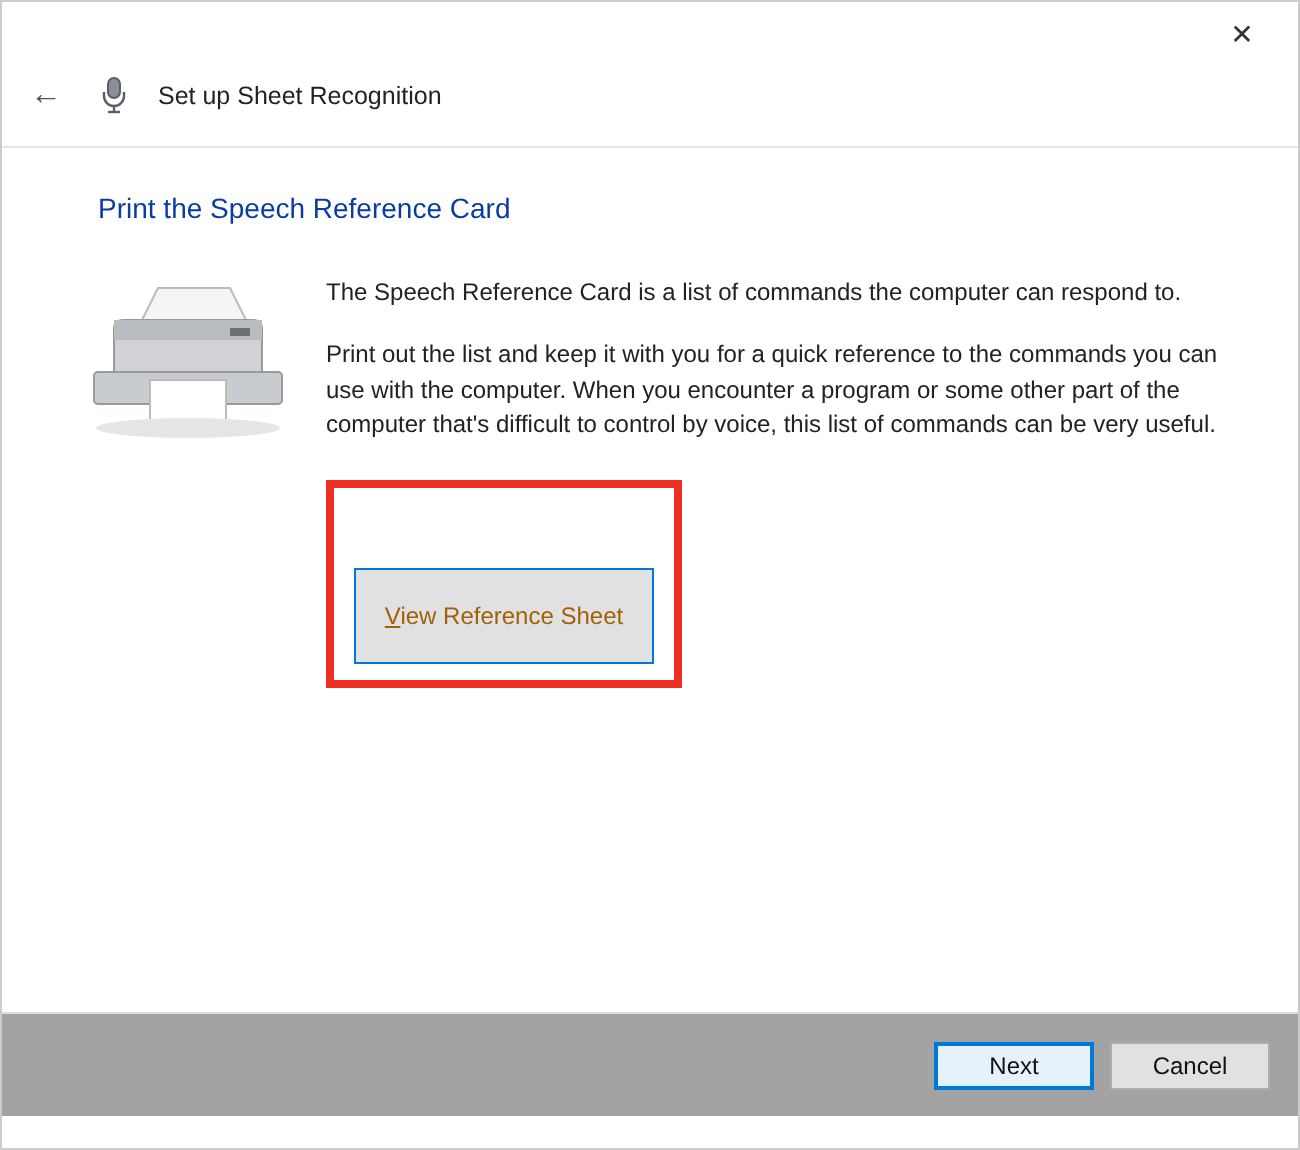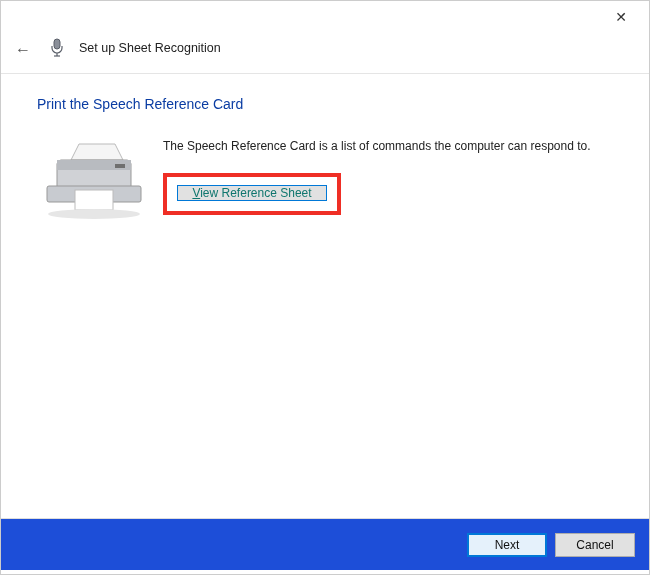--- a/index.html
+++ b/index.html
@@ -48,21 +48,21 @@
     font-size: 12.5px;
     color: #222;
   }
   .content {
     padding: 22px 36px 10px 36px;
   }
   .page-heading {
     color: #0a3ca3;
     font-size: 14px;
     font-weight: 400;
-    margin: 0 0 26px 0;
+    margin: 0 0 26px 12px;
   }
   .main-row {
     display: flex;
     gap: 16px;
     align-items: flex-start;
   }
   .printer-icon {
     flex: 0 0 110px;
     padding-top: 2px;
   }
@@ -75,35 +75,36 @@
   .text-col p { margin: 0 0 14px 0; }
   .highlight-box {
     border: 4px solid #ef2e25;
     display: inline-block;
     padding: 8px 10px;
     margin-top: 4px;
   }
   .ref-button {
     background: #e1e1e1;
     border: 1px solid #0078d7;
-    padding: 0 14px;
+    padding: 16px 14px;
     font-family: inherit;
     font-size: 12px;
-    color: #0f766e;
+    color: #a16207;
     cursor: pointer;
     min-width: 150px;
+    margin-top: 32px;
   }
   .ref-button .ul { text-decoration: underline; }
   .footer {
     position: absolute;
-    bottom: 4px;
+    bottom: 16px;
     left: 0;
     right: 0;
     border-top: 1px solid #ddd;
-    background: #1d4ed8;
+    background: #a3a3a3;
     height: 52px;
     display: flex;
     align-items: center;
     justify-content: flex-end;
     gap: 8px;
     padding: 0 14px;
   }
   .btn {
     min-width: 80px;
     height: 24px;
@@ -154,20 +155,21 @@
         <rect x="20" y="20" width="74" height="10" fill="#b8bbc0"></rect>
         <rect x="78" y="24" width="10" height="4" fill="#6f6f6f"></rect>
         <rect x="10" y="46" width="94" height="16" rx="2" fill="#c8cbd0" stroke="#999"></rect>
         <rect x="38" y="50" width="38" height="20" fill="#fff" stroke="#bbb"></rect>
         <ellipse cx="57" cy="74" rx="46" ry="5" fill="#e6e6e6"></ellipse>
       </svg>
     </div>
 
     <div class="text-col">
       <p>The Speech Reference Card is a list of commands the computer can respond to.</p>
+      <p>Print out the list and keep it with you for a quick reference to the commands you can use with the computer. When you encounter a program or some other part of the computer that's difficult to control by voice, this list of commands can be very useful.</p>
 
       <div class="highlight-box">
         <button class="ref-button"><span class="ul">V</span><span>iew Reference Sheet</span></button>
       </div>
     </div>
   </div>
 </div>
 
 <div class="footer">
   <button class="btn primary">Next</button>

